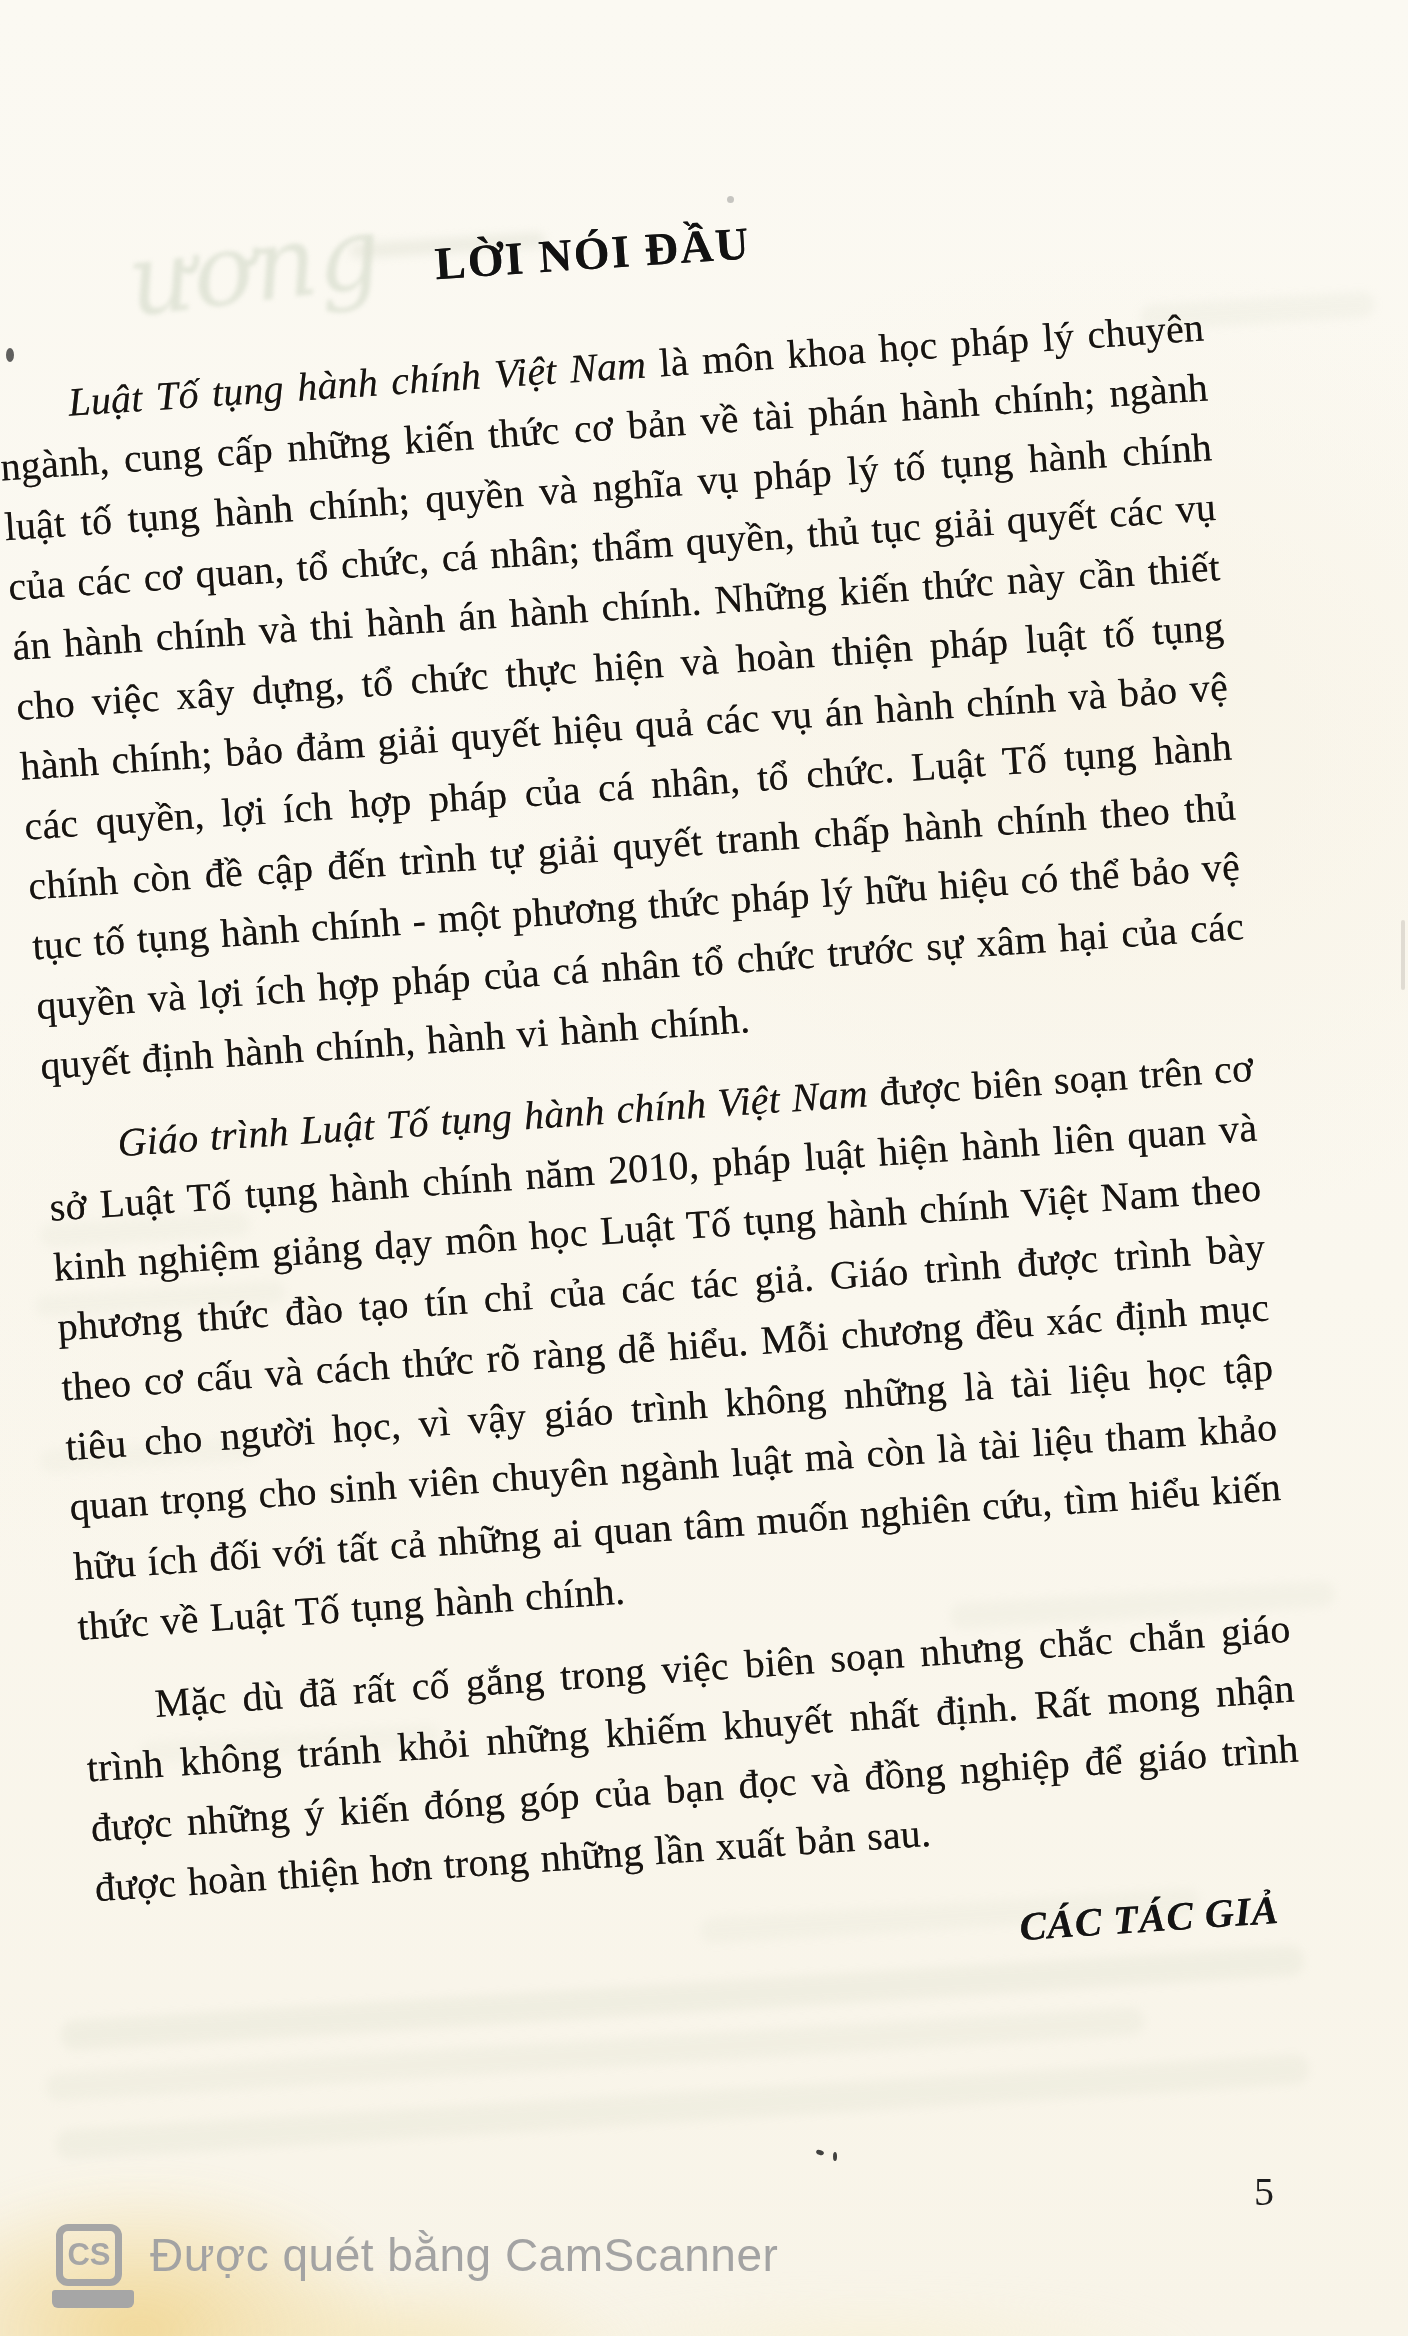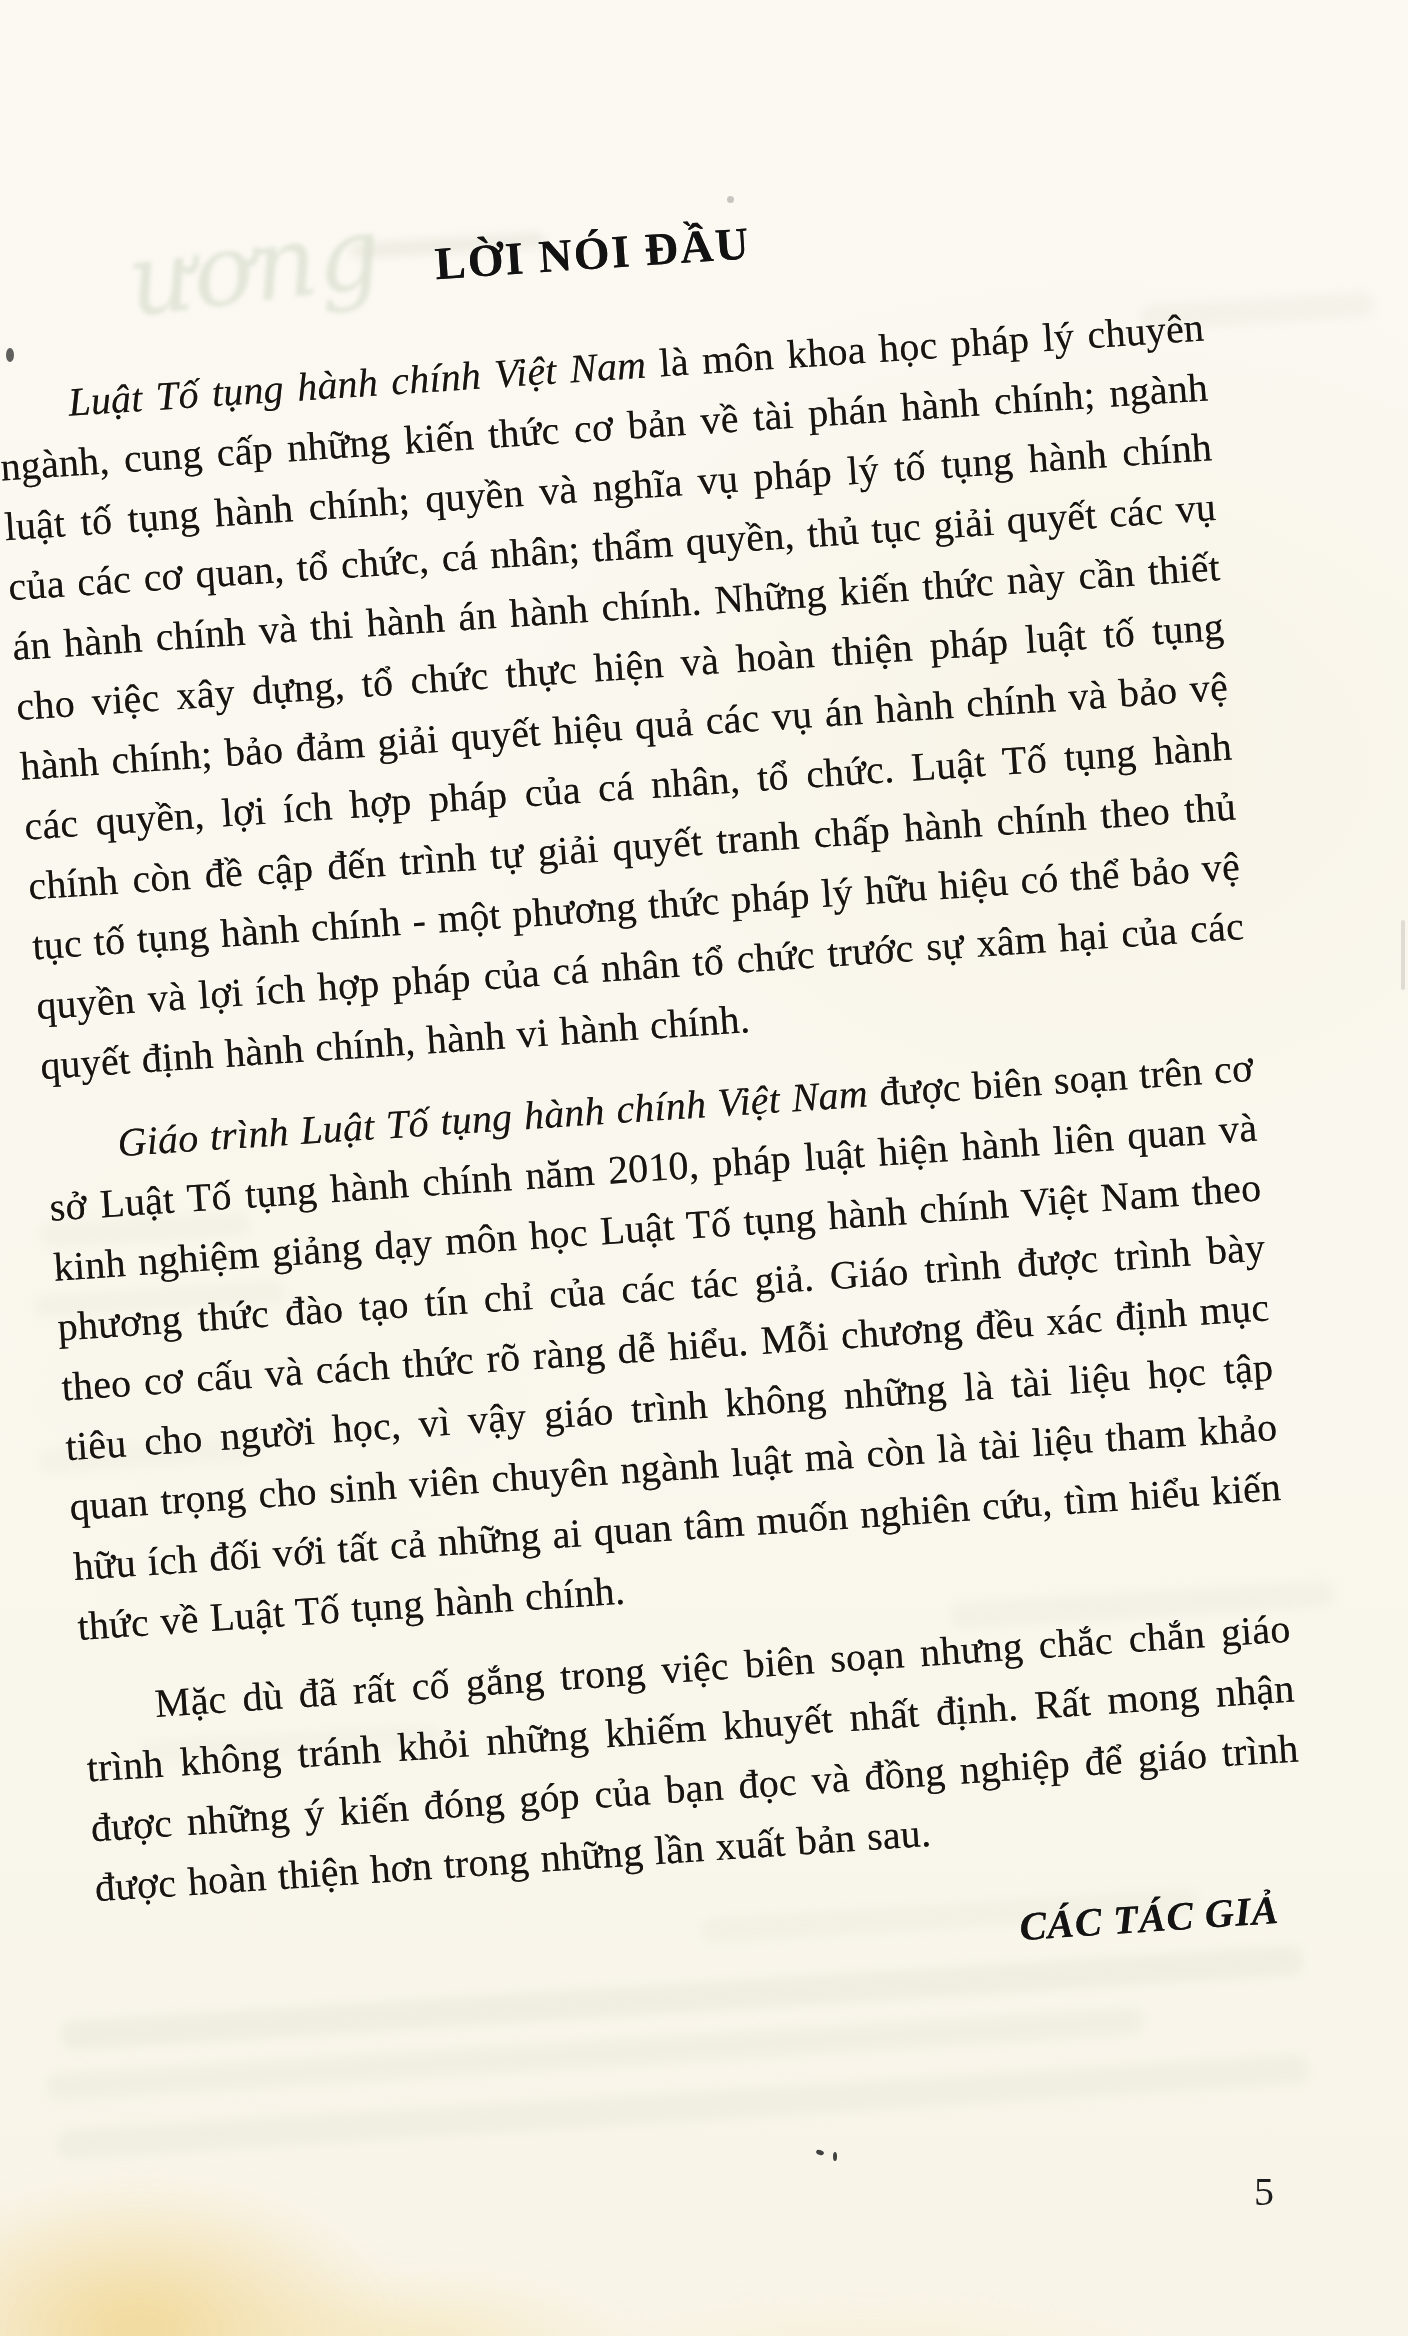--- a/index.html
+++ b/index.html
@@ -141,14 +141,19 @@
 
     <p class="para"><em class="lead">Giáo trình Luật Tố tụng hành chính Việt Nam</em><span> được biên soạn trên cơ sở Luật Tố tụng hành chính năm 2010, pháp luật hiện hành liên quan và kinh nghiệm giảng dạy môn học Luật Tố tụng hành chính Việt Nam theo phương thức đào tạo tín chỉ của các tác giả. Giáo trình được trình bày theo cơ cấu và cách thức rõ ràng dễ hiểu. Mỗi chương đều xác định mục tiêu cho người học, vì vậy giáo trình không những là tài liệu học tập quan trọng cho sinh viên chuyên ngành luật mà còn là tài liệu tham khảo hữu ích đối với tất cả những ai quan tâm muốn nghiên cứu, tìm hiểu kiến thức về Luật Tố tụng hành chính.</span></p>
 
     <p class="para"><em class="lead"></em><span>Mặc dù đã rất cố gắng trong việc biên soạn nhưng chắc chắn giáo trình không tránh khỏi những khiếm khuyết nhất định. Rất mong nhận được những ý kiến đóng góp của bạn đọc và đồng nghiệp để giáo trình được hoàn thiện hơn trong những lần xuất bản sau.</span></p>
 
     <div class="signature">CÁC TÁC GIẢ</div>
   </div>
 
   <div class="page-number">5</div>
 
+  <div class="cs-bar">
+    <div class="cs-logo">CS</div>
+    <div class="cs-base"></div>
+    <div class="cs-label">Được quét bằng CamScanner</div>
+  </div>
 
 </div>
 
 </body></html>

